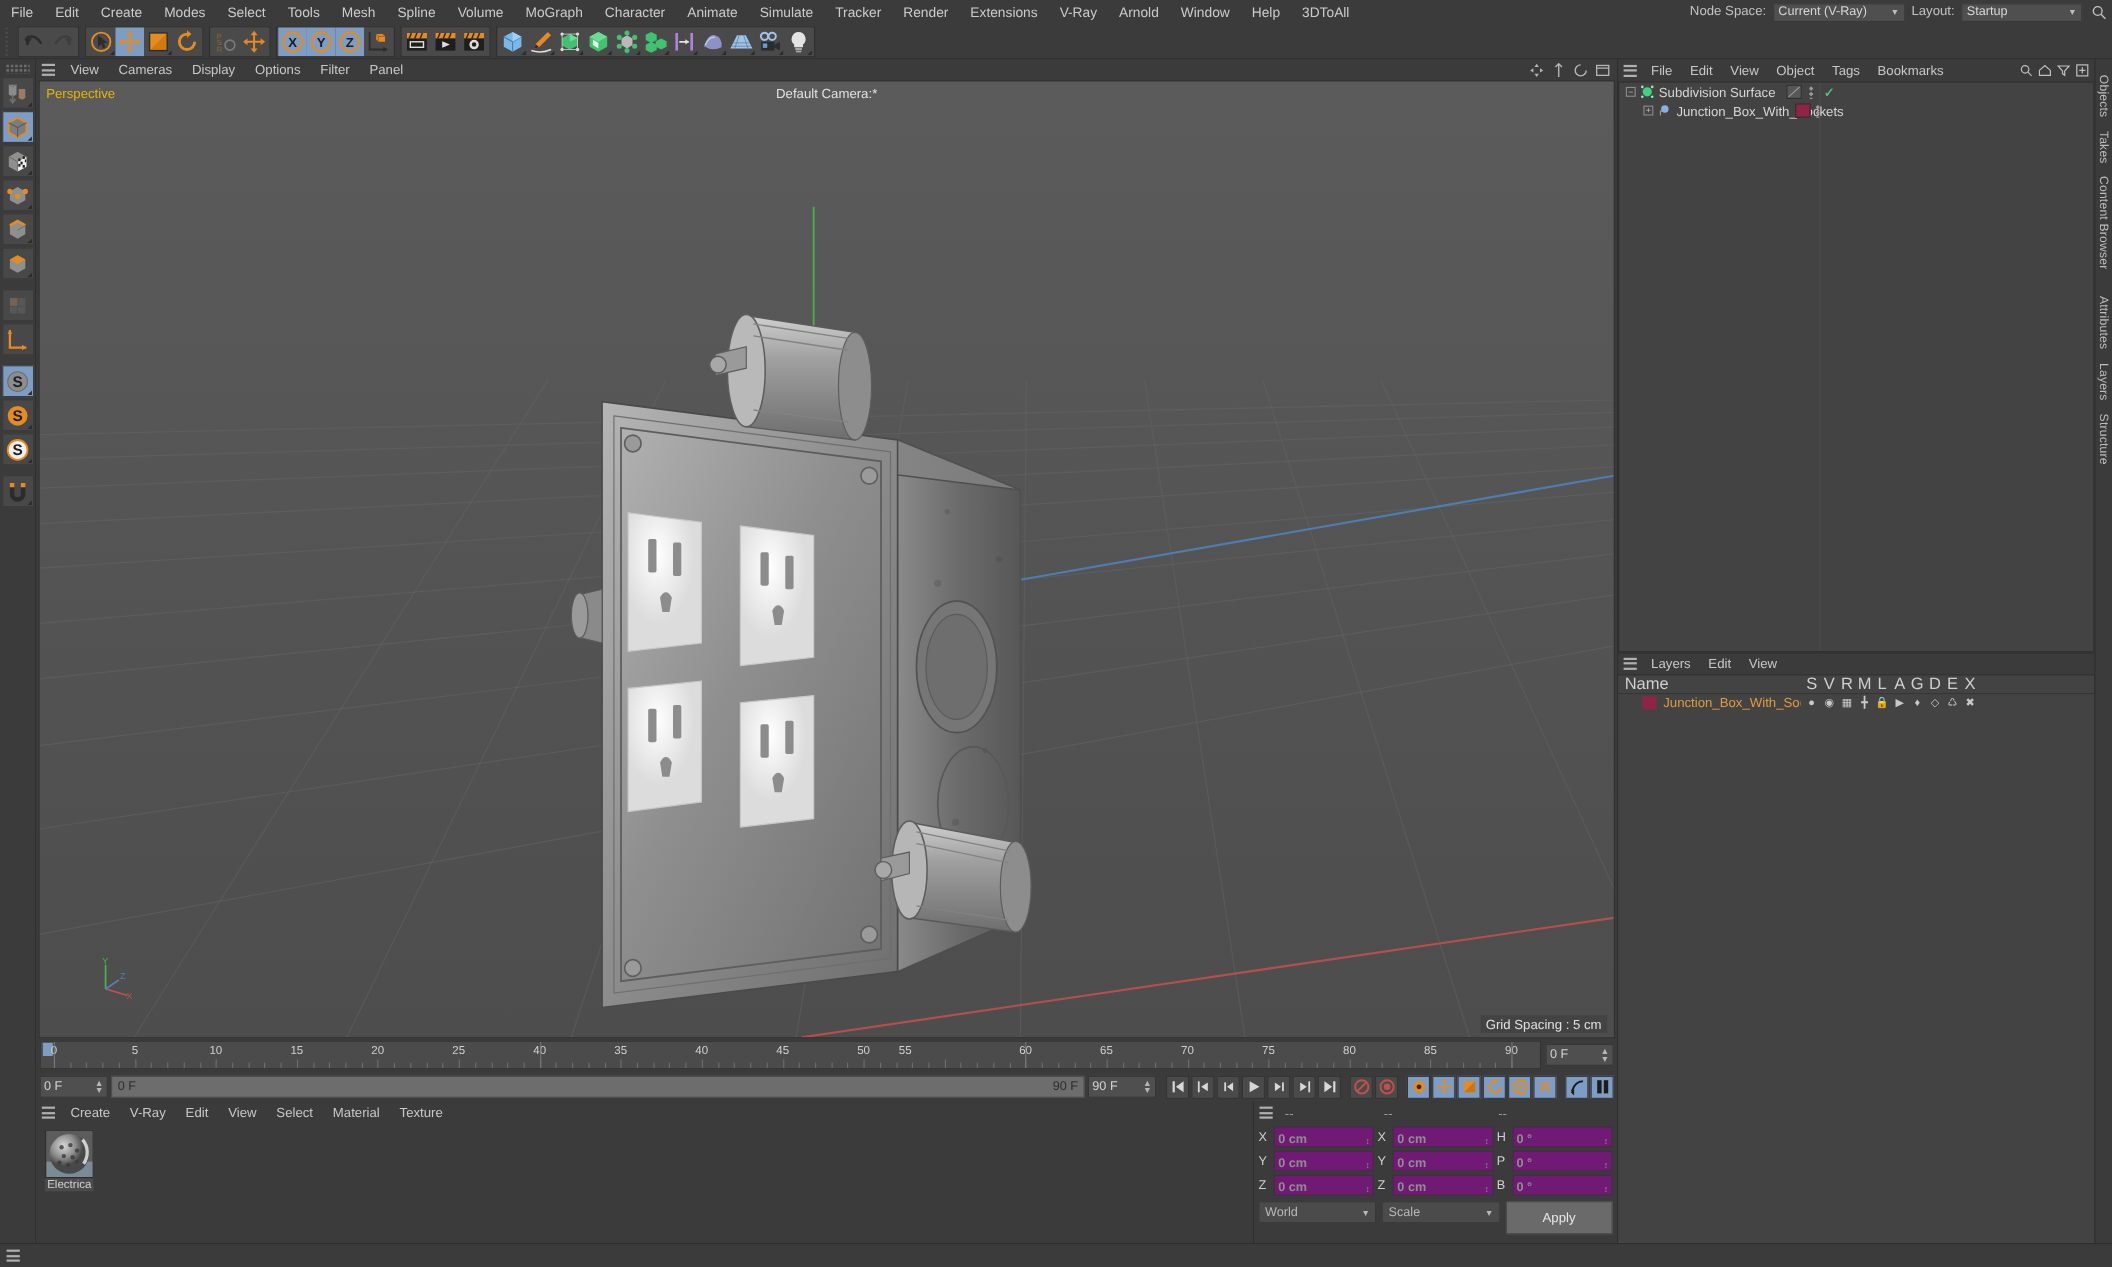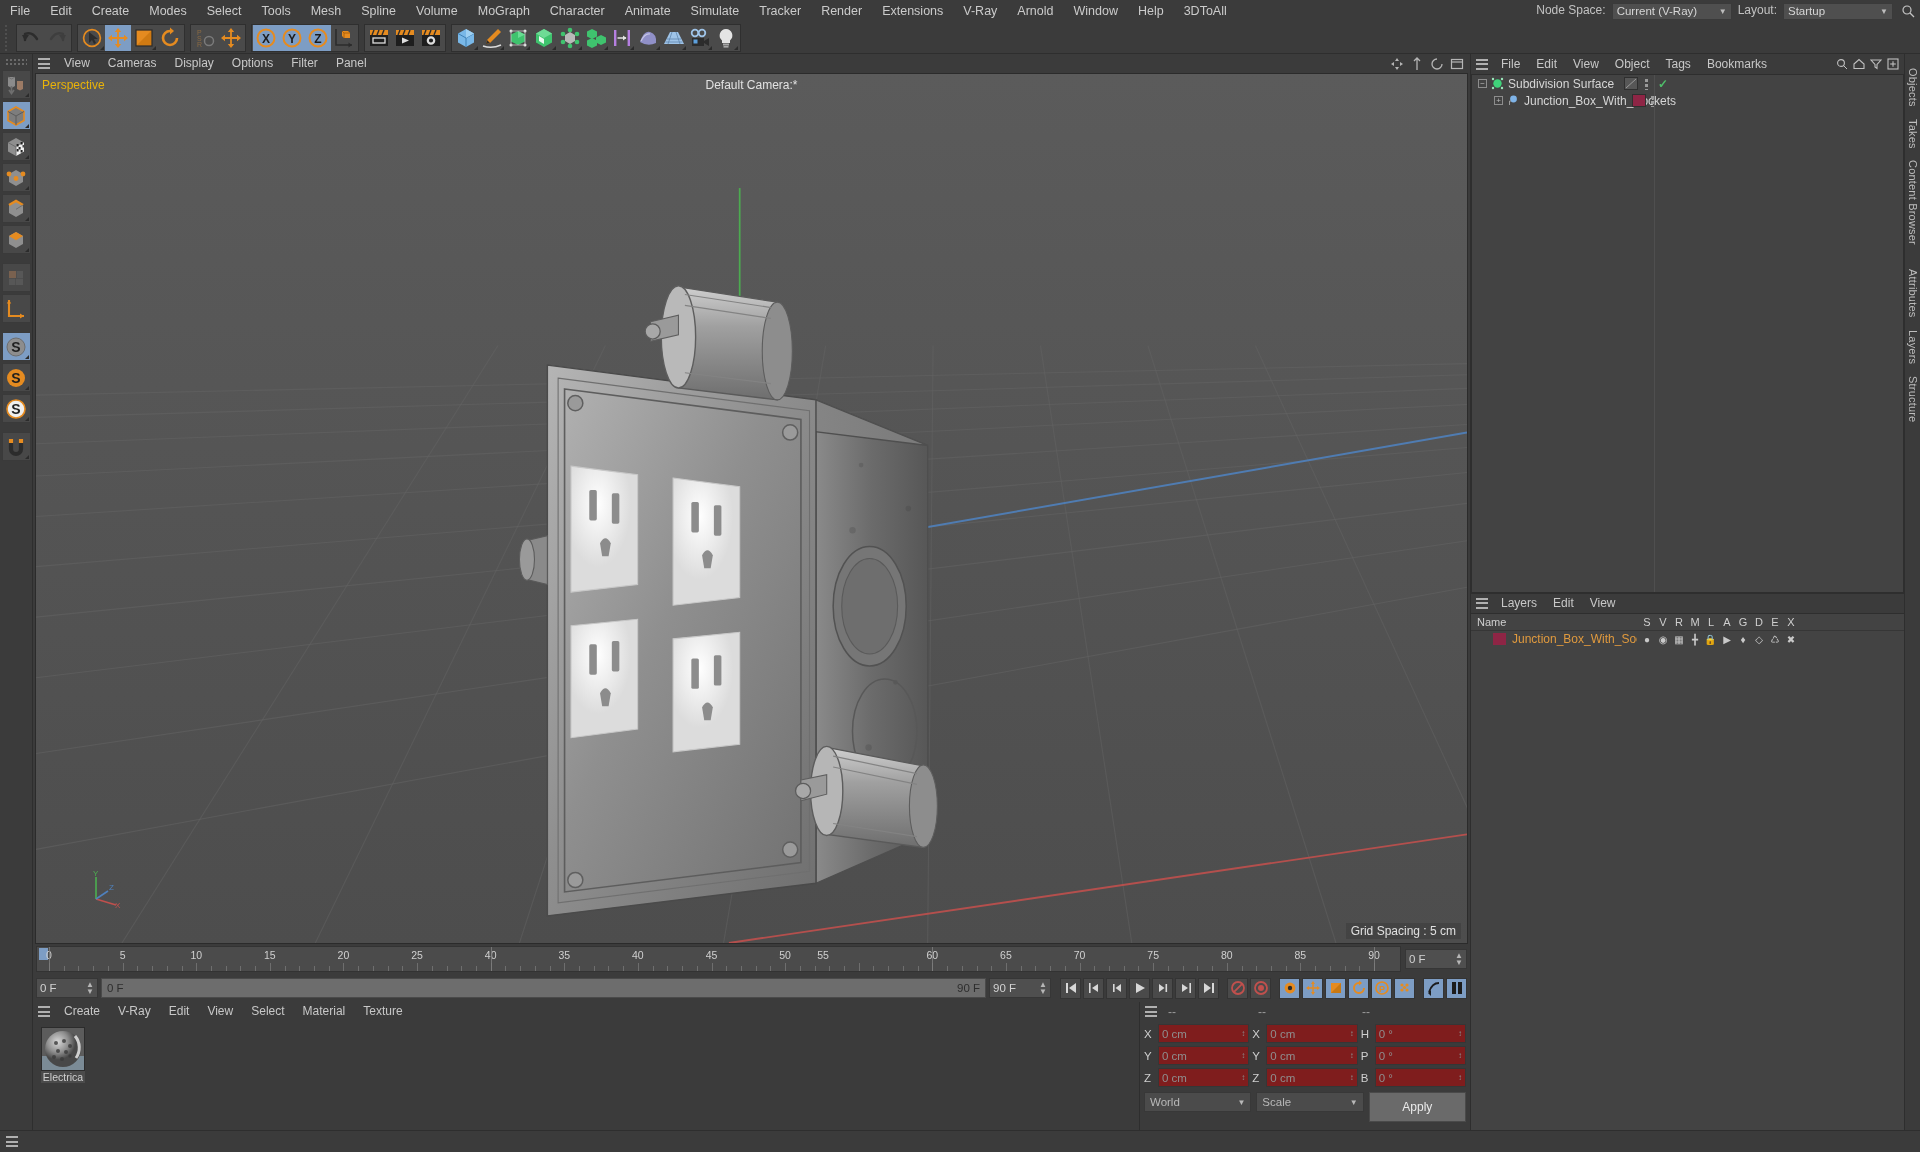--- a/index.html
+++ b/index.html
@@ -116,22 +116,22 @@
      background:#5a5a5a;}
   .mat-name { font-size:10.5px; color:#d0d0d0; background:#4b4b4b; text-align:center;
      overflow:hidden; white-space:nowrap; }
 
   .coordmgr { width:330px; flex:0 0 330px; display:flex; flex-direction:column; }
   .coord-head { height:19px; display:flex; align-items:center; padding-left:3px; gap:0;}
   .coord-head .ctitle { font-size:12px; color:#9a9a9a; }
   .coord-rows { padding:3px 4px 0 4px; }
   .crow { display:flex; align-items:center; gap:3px; margin-bottom:3px; }
   .clab { width:11px; font-size:11.5px; color:#cfcfcf; text-align:left;}
-  .cfield { flex:1 1 0; min-width:0; background:#7f1d1d; border:1px solid #363636; height:19px;
-     display:flex; align-items:center; padding:0 3px; font-size:11.5px; color:#8f8f8f;}
+  .cfield { flex:1 1 0; min-width:0; background:#701a75; border:1px solid #363636; height:19px;
+     display:flex; align-items:flex-end; padding:0 3px; font-size:11.5px; color:#8f8f8f;font-weight:bold;}
   .cfield .sp { margin-left:auto; font-size:8px; color:#8d8d8d; }
   .crow-bottom { display:flex; gap:5px; padding:2px 4px 0 4px; }
   .csel { flex:1 1 0; background:#4b4b4b; border:1px solid #383838; height:20px; display:flex;
      align-items:center; padding:0 5px; font-size:11.5px; color:#b8b8b8;}
   .csel .cv { margin-left:auto; font-size:8px; }
   .capply { flex:1 1 0; background:#6a6a6a; border:1px solid #4a4a4a; height:30px;
      display:flex; align-items:center; justify-content:center; font-size:12px; color:#eaeaea;}
 
   
   .rightdock { width:450px; flex:0 0 450px; display:flex; background:#3b3b3b;
@@ -152,21 +152,21 @@
   .om-tagbox { position:absolute; left:152px; width:14px; height:13px; border:1px solid #2f2f2f;}
   .om-dots { position:absolute; left:172px; width:5px; height:12px;
      background-image:radial-gradient(#9a9a9a 45%, transparent 46%); background-size:5px 5px;}
   .om-check { position:absolute; left:186px; color:#4fbf6a; font-size:12px; font-weight:bold; }
 
   
   .lay-menubar { height:20px; display:flex; align-items:center; padding-left:3px;
      border-top:1px solid #2e2e2e;}
   .lay-menubar .mi { padding:0 8px; font-size:12px; line-height:20px; }
   .lay-head { height:18px; background:#434343; display:flex; align-items:center;
-     border-top:1px solid #2e2e2e; border-bottom:1px solid #363636; font-size:11px; }
+     border-top:1px solid #2e2e2e; border-bottom:1px solid #363636; font-size:15px; }
   .lay-head .hname { width:168px; padding-left:6px; color:#d0d0d0; }
   .lay-head .hcol { width:16px; text-align:center; color:#cfcfcf; }
   .lay-body { flex:1 1 auto; background:#434343; }
   .lay-row { height:17px; display:flex; align-items:center; font-size:12px; }
   .lay-swatch { width:13px; height:12px; margin-left:22px; }
   .lay-name { margin-left:6px; color:#e09a3e; white-space:nowrap; }
   .lay-icons { display:flex; align-items:center; margin-left:3px; gap:2px; }
   .lay-icons span { width:14px; text-align:center; font-size:10px; color:#c9c9c9; }
 
   

